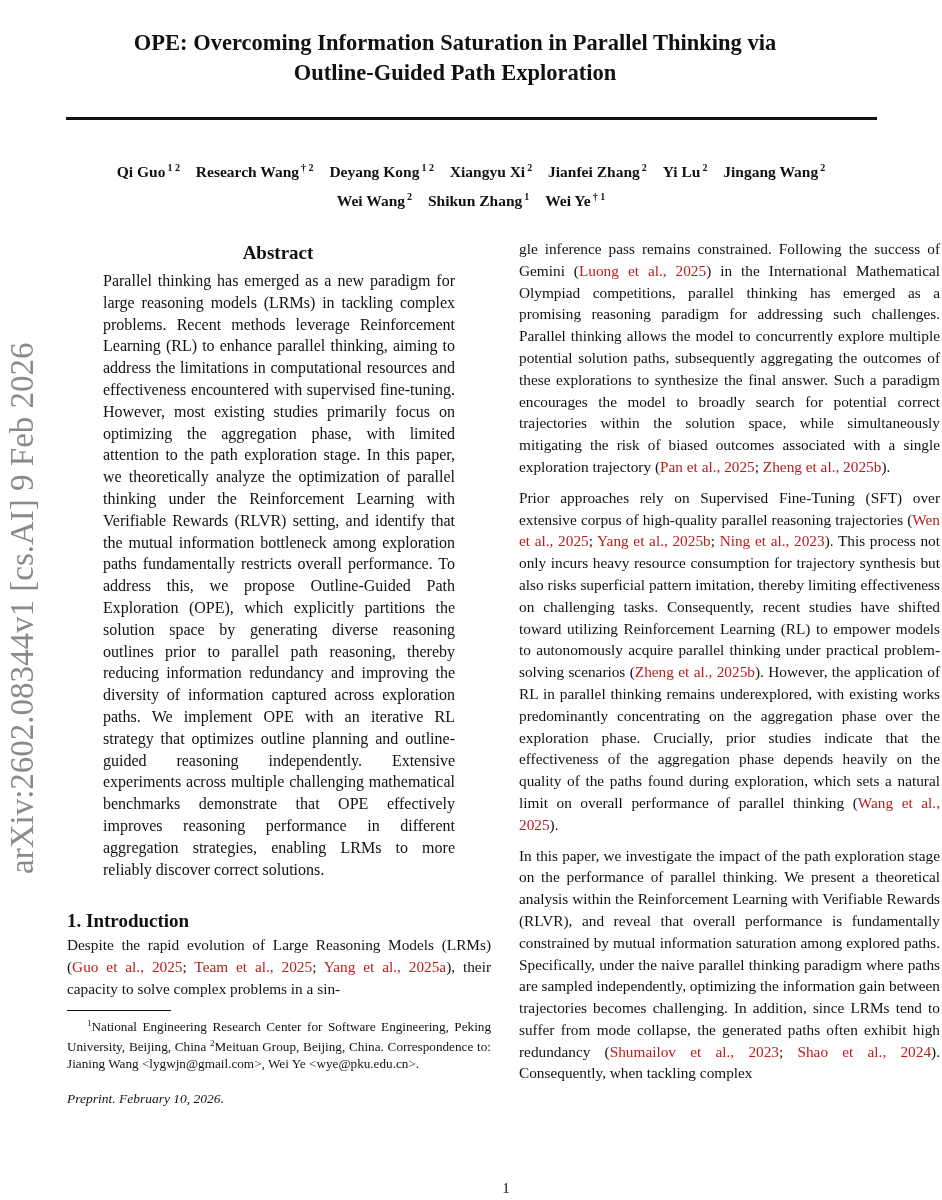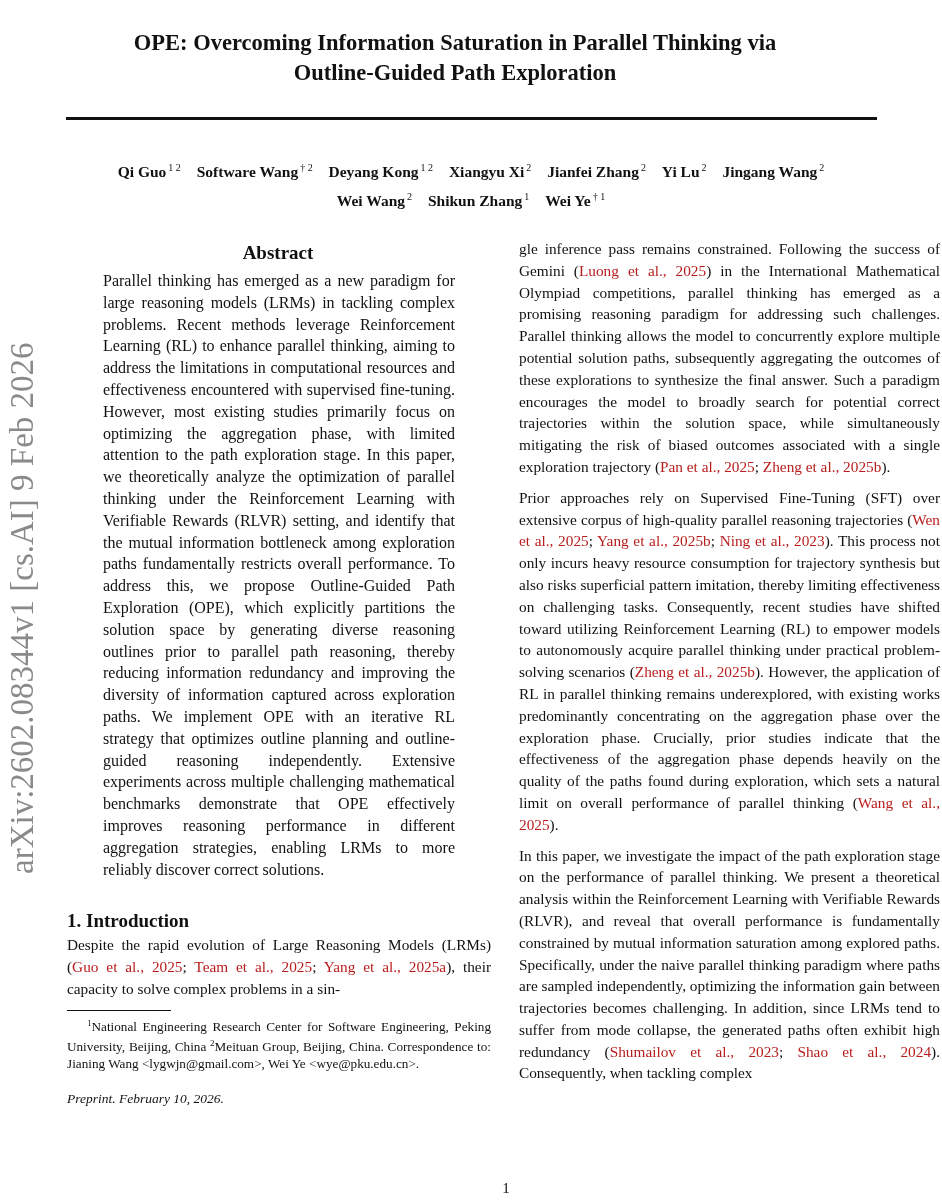--- a/index.html
+++ b/index.html
@@ -9,21 +9,21 @@
   }
   .title {
     position: absolute; left: 44px; width: 822px; top: 28px;
     text-align: center; font-weight: bold; font-size: 22.5px; line-height: 30px;
   }
   .rule-top { position: absolute; left: 66px; width: 811px; top: 117px; height: 3px; background: #111; }
   .authors {
     position: absolute; left: 70px; width: 802px; top: 155px;
     text-align: center; font-weight: bold; font-size: 15.5px; line-height: 25px;
   }
-  .authors sup { font-weight: normal; font-size: 10px; vertical-align: 6px; margin-left: 2px; }
+  .authors sup { font-weight: bold; font-size: 10px; vertical-align: 6px; margin-left: 2px; }
   .author { margin: 0 6px; white-space: nowrap; }
   .arxiv {
     position: absolute; left: 0px; top: 880px; width: 640px; height: 44px;
     transform-origin: 0 0; transform: rotate(-90deg);
     font-family: "Liberation Serif", serif; font-size: 33px; color: #8a8a8a;
     line-height: 44px; white-space: nowrap; padding-left: 6px;
   }
   .col-left { position: absolute; left: 67px; width: 424px; top: 240px; }
   .col-right { position: absolute; left: 519px; width: 421px; top: 238px; }
   .abstract-head {
@@ -54,21 +54,21 @@
 
 <div class="title">
   <div>OPE: Overcoming Information Saturation in Parallel Thinking via</div>
   <div>Outline-Guided Path Exploration</div>
 </div>
 <div class="rule-top"></div>
 
 <div class="authors">
   <div>
     <span class="author"><span>Qi Guo</span><sup>1 2</sup></span>
-    <span class="author"><span>Software Wang</span><sup>† 2</sup></span>
+    <span class="author"><span>Research Wang</span><sup>† 2</sup></span>
     <span class="author"><span>Deyang Kong</span><sup>1 2</sup></span>
     <span class="author"><span>Xiangyu Xi</span><sup>2</sup></span>
     <span class="author"><span>Jianfei Zhang</span><sup>2</sup></span>
     <span class="author"><span>Yi Lu</span><sup>2</sup></span>
     <span class="author"><span>Jingang Wang</span><sup>2</sup></span>
   </div>
   <div>
     <span class="author"><span>Wei Wang</span><sup>2</sup></span>
     <span class="author"><span>Shikun Zhang</span><sup>1</sup></span>
     <span class="author"><span>Wei Ye</span><sup>† 1</sup></span>

